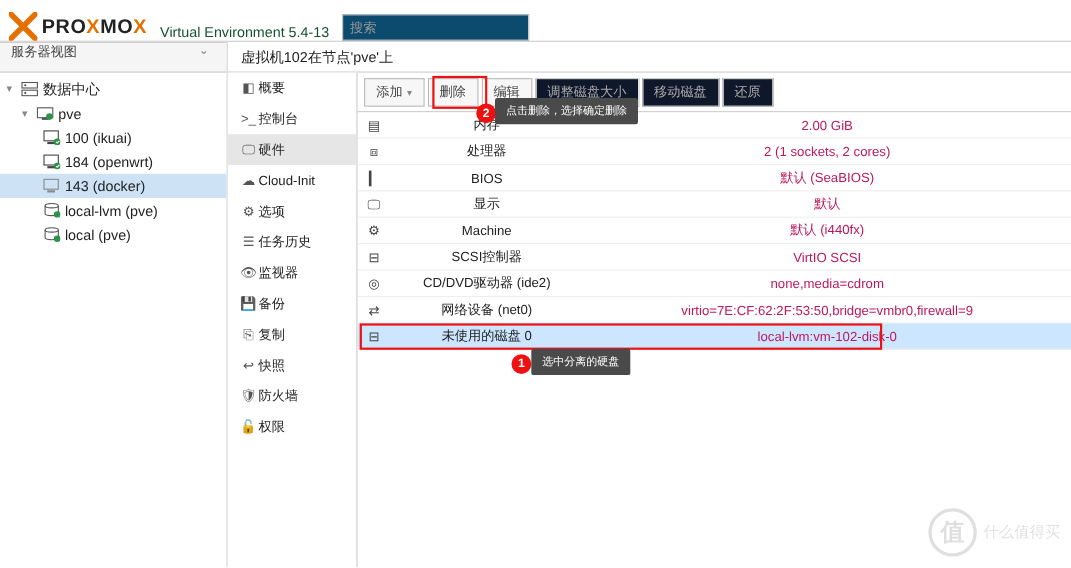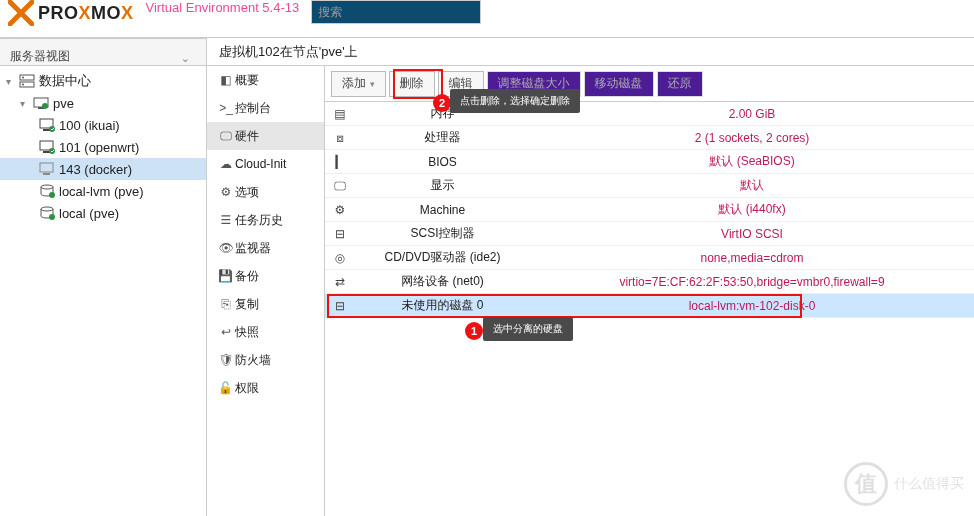--- a/index.html
+++ b/index.html
@@ -1,45 +1,45 @@
 <!DOCTYPE html>
 <html><head>
 <meta charset="utf-8">
 <style>
 * { box-sizing: border-box; margin: 0; padding: 0; }
 body { font-family: "Helvetica Neue", Arial, sans-serif; font-size: 13px; color: #222; background: #fff; width: 974px; height: 516px; overflow: hidden; position: relative; }
-.header { display: flex; align-items: flex-start; height: 38px; border-bottom: 1px solid #ccc; padding: 0 8px; }
+.header { display: flex; align-items: flex-end; height: 38px; border-bottom: 1px solid #ccc; padding: 0 8px; }
 .logo { display: flex; align-items: center; font-weight: bold; font-size: 18px; letter-spacing: 0.5px; }
 .logo-x { width: 26px; height: 26px; margin-right: 4px; }
 .logo-text { color: #222; }
 .logo-o { color: #e57000; }
-.header-title { color: #ec4899; margin-left: 12px; font-size: 13px; }
+.header-title { color: #14532d; margin-left: 12px; font-size: 13px; }
 .search-box { margin-left: 12px; width: 170px; height: 24px; border: 1px solid #ccc; padding: 0 6px; font-size: 12px; color: #999; background: #0c4a6e; display: flex; align-items: center; }
-.panel-header { background: #f5f5f5; border: 1px solid #ccc; border-left: none; border-right: none; height: 28px; display: flex; align-items: flex-end; padding: 0 10px; font-size: 12px; color: #444; }
+.panel-header { background: #f5f5f5; border: 1px solid #ccc; border-left: none; border-right: none; height: 28px; display: flex; align-items: flex-start; padding: 0 10px; font-size: 12px; color: #444; }
 .panel-header .spacer { flex: 1; }
 .main { display: flex; height: calc(100% - 38px); }
 .left { width: 207px; border-right: 1px solid #ccc; display: flex; flex-direction: column; }
 .tree { padding: 4px 0; overflow: auto; flex: 1; }
 .tree-item { display: flex; align-items: center; height: 22px; padding-left: 6px; cursor: pointer; white-space: nowrap; }
 .tree-item.selected { background: #cde2f5; }
 .tree-toggle { width: 12px; color: #888; font-size: 10px; }
 .tree-icon { width: 18px; height: 16px; display: inline-flex; align-items: center; justify-content: center; margin-right: 3px; }
 .indent-1 { padding-left: 20px; }
 .indent-2 { padding-left: 38px; }
 .right { flex: 1; display: flex; flex-direction: column; text-align: center; }
 .content-header { height: 28px; display: flex; align-items: center; padding: 0 12px; font-size: 13px; border-bottom: 1px solid #ccc; }
 .content-body { flex: 1; display: flex; }
 .sidemenu { width: 118px; border-right: 1px solid #ccc; background: #fff; }
 .sidemenu-item { display: flex; align-items: center; height: 28px; padding: 0 10px; cursor: pointer; font-size: 12px; }
 .sidemenu-item.active { background: #e6e6e6; }
 .sidemenu-item .sm-icon { width: 18px; color: #555; }
 .detail { flex: 1; display: flex; flex-direction: column; position: relative; }
 .toolbar { display: flex; align-items: center; height: 36px; border-bottom: 1px solid #ccc; padding: 0 6px; gap: 4px; }
 .tb-btn { height: 26px; padding: 0 10px; border: 1px solid #bbb; background: #f7f7f7; font-size: 12px; color: #444; display: flex; align-items: center; cursor: pointer; margin-right: -1px; }
-.tb-btn.disabled { color: #aaa; border-color: #ddd; background: #4c1d95; }
+.tb-btn.disabled { color: #aaa; border-color: #ddd; background: #0f172a; }
 .tb-btn.caret::after { content: "▾"; margin-left: 4px; font-size: 9px; color: #888; }
 .hw-table { flex: 1; overflow: auto; }
 .hw-row { display: flex; align-items: center; height: 24px; border-bottom: 1px solid #eee; font-size: 12px; }
 .hw-row.selected { background: #cde6ff; }
 .hw-icon { width: 30px; display: flex; justify-content: center; color: #444; }
 .hw-label { width: 175px; }
 .hw-value { flex: 1; color: #be185d; }
 .redbox { position: absolute; border: 2px solid #e11; pointer-events: none; }
 .callout { position: absolute; background: #4a4a4a; color: #fff; font-size: 10px; padding: 5px 10px; border-radius: 2px; }
 .callout-badge { position: absolute; width: 18px; height: 18px; border-radius: 50%; background: #e11; color: #fff; font-size: 11px; display: flex; align-items: center; justify-content: center; font-weight: bold; }
@@ -112,21 +112,21 @@
       </div>
       <div class="tree-item indent-2">
         <span class="tree-icon">
             <svg width="16" height="14">
               <rect x="1" y="1" width="13" height="9" fill="none" stroke="#444"></rect>
               <rect x="4" y="11" width="7" height="2" fill="#444"></rect>
               <circle cx="13" cy="11" r="3" fill="#2b9348"></circle>
               <path d="M12 11 l1 1 l2 -2" stroke="#fff" stroke-width="1" fill="none"></path>
             </svg>
           </span>
-        <span>101 (openwrt)</span>
+        <span>184 (openwrt)</span>
       </div>
       <div class="tree-item indent-2 selected">
         <span class="tree-icon">
             <svg width="16" height="14">
               <rect x="1" y="1" width="13" height="9" fill="none" stroke="#888"></rect>
               <rect x="4" y="11" width="7" height="2" fill="#888"></rect>
             </svg>
           </span>
         <span>143 (docker)</span>
       </div>

